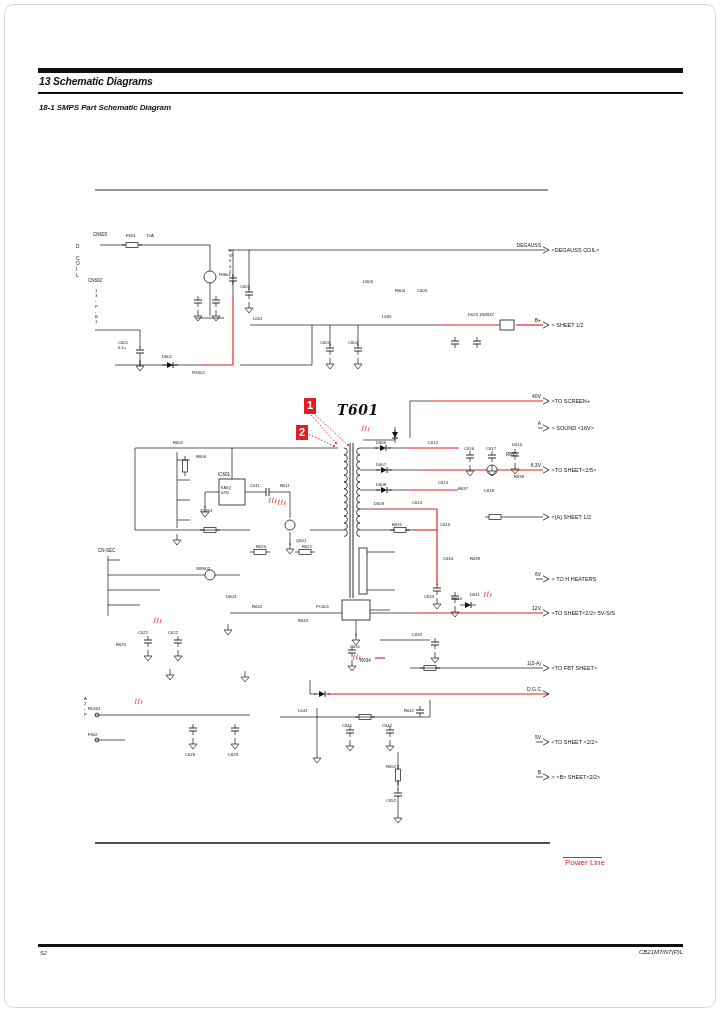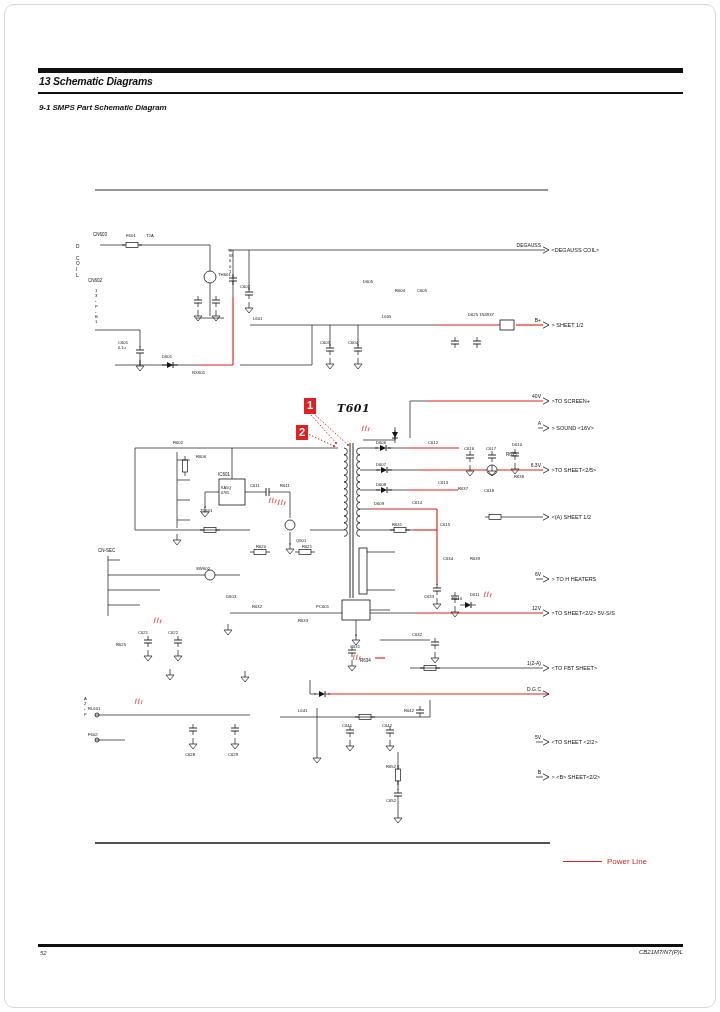--- a/index.html
+++ b/index.html
@@ -9,37 +9,37 @@
   .header-bar{left:38px;top:68px;width:645px;height:5px;background:#101010;}
   .chapter-title{left:39px;top:75px;font-size:10.5px;font-weight:bold;letter-spacing:-0.2px;}
   .header-rule{left:38px;top:92px;width:645px;height:1.5px;background:#101010;}
   .section-title{left:39px;top:103px;font-size:8px;font-weight:bold;letter-spacing:-0.1px;}
   #schematic{position:absolute;left:0;top:150px;width:720px;height:740px;}
   .callout{position:absolute;background:#e02020;color:#fff;font-weight:bold;
            font-size:11px;line-height:15px;text-align:center;}
   .callout-1{left:304px;top:398px;width:12px;height:16px;}
   .callout-2{left:296px;top:425px;width:12px;height:15px;}
   .t-label{position:absolute;left:337px;top:402px;font-family:"DejaVu Serif",serif;
-           font-weight:bold;font-style:italic;font-size:11px;letter-spacing:0.5px;}
-  .legend{position:absolute;left:563px;top:857px;display:flex;align-items:center;}
+           font-weight:bold;font-style:italic;font-size:14px;letter-spacing:0.5px;}
+  .legend{position:absolute;left:563px;top:857px;display:flex;align-items:center;flex-direction:column;}
   .legend-swatch{display:inline-block;width:39px;height:0;border-top:1.6px solid #e02020;margin-right:5px;}
   .legend-text{color:#e02020;font-size:8px;}
   .footer-rule{left:38px;top:944px;width:645px;height:3px;background:#101010;}
   .footer-left{left:40px;top:950px;font-size:6px;color:#333;}
   .footer-right{right:37px;top:949px;font-size:6px;color:#222;}
 </style>
 </head>
 <body>
 
 <div class="page-border"></div>
 
 <div class="abs header-bar"></div>
 <div class="abs chapter-title">13 Schematic Diagrams</div>
 <div class="abs header-rule"></div>
-<div class="abs section-title">9-1 SMPS Part Schematic Diagram</div>
+<div class="abs section-title">18-1 SMPS Part Schematic Diagram</div>
 
 <svg id="schematic" viewBox="0 150 720 740" xmlns="http://www.w3.org/2000/svg">
     <line x1="95" y1="190" x2="548" y2="190" stroke="#151515" stroke-width="0.9"></line>
     <line x1="95" y1="843" x2="550" y2="843" stroke="#151515" stroke-width="1.3"></line>
     <line x1="100" y1="245" x2="125" y2="245" stroke="#151515" stroke-width="0.7"></line>
     <line x1="139" y1="245" x2="210" y2="245" stroke="#151515" stroke-width="0.7"></line>
     <line x1="210" y1="245" x2="210" y2="271" stroke="#151515" stroke-width="0.7"></line>
     <line x1="210" y1="283" x2="210" y2="316" stroke="#151515" stroke-width="0.7"></line>
     <line x1="196" y1="318" x2="224" y2="318" stroke="#151515" stroke-width="0.7"></line>
     <line x1="228" y1="250" x2="545" y2="250" stroke="#151515" stroke-width="0.7"></line>

